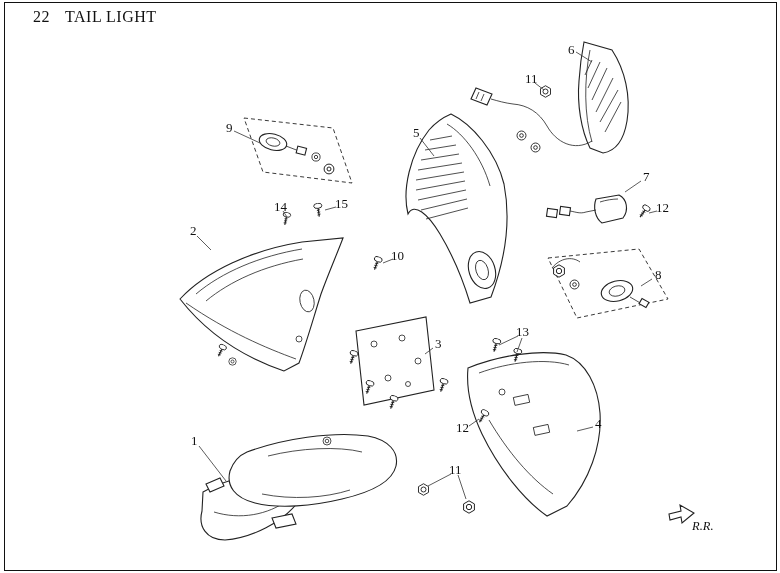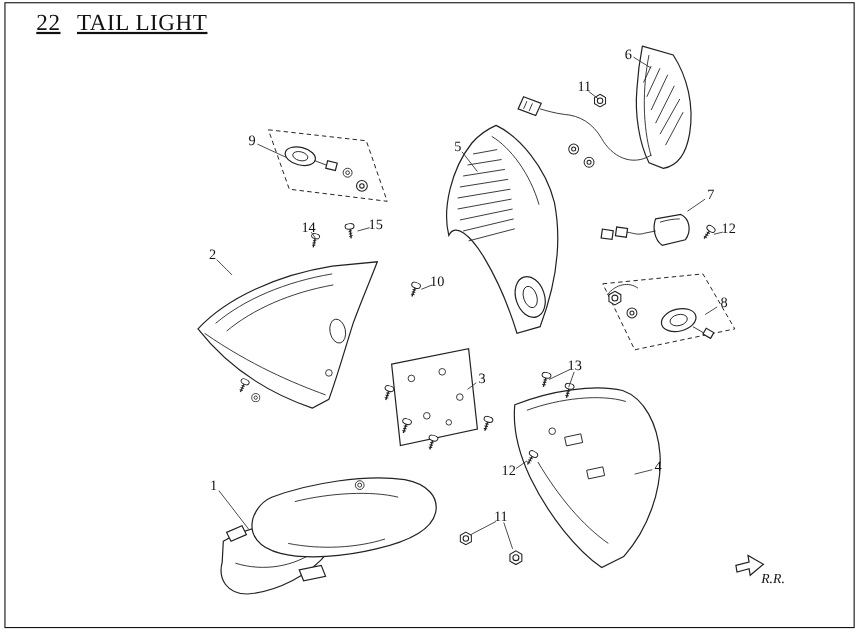--- a/index.html
+++ b/index.html
@@ -1,19 +1,19 @@
 <!DOCTYPE html>
 <html><head>
 <meta charset="utf-8">
 <style>
   html,body{margin:0;padding:0;}
   body{width:780px;height:573px;background:#fff;font-family:"Liberation Serif",serif;color:#111;}
   .sheet{position:relative;width:780px;height:573px;background:#fff;overflow:hidden;}
   .frame{position:absolute;left:4px;top:2px;right:3px;bottom:2px;border:1.5px solid #111;pointer-events:none;}
-  .title{position:absolute;left:33px;top:8px;font-size:21px;letter-spacing:.5px;white-space:nowrap;text-decoration:underline;}
+  .title{position:absolute;left:33px;top:8px;font-size:16px;letter-spacing:.5px;white-space:nowrap;}
   .title .num{margin-right:15px;}
   svg.diagram{position:absolute;left:0;top:0;}
   svg.diagram text{font-family:"Liberation Serif",serif;font-size:13px;fill:#111;}
   svg.diagram text.rr{font-style:italic;font-size:12.5px;}
   .part{stroke:#222;stroke-width:1.1;fill:#fff;}
   .thin{stroke:#222;stroke-width:.8;fill:none;}
   .leader{stroke:#333;stroke-width:.8;}
   .dash{stroke:#222;stroke-width:.9;fill:none;stroke-dasharray:4 3;}
 </style>
 </head>

